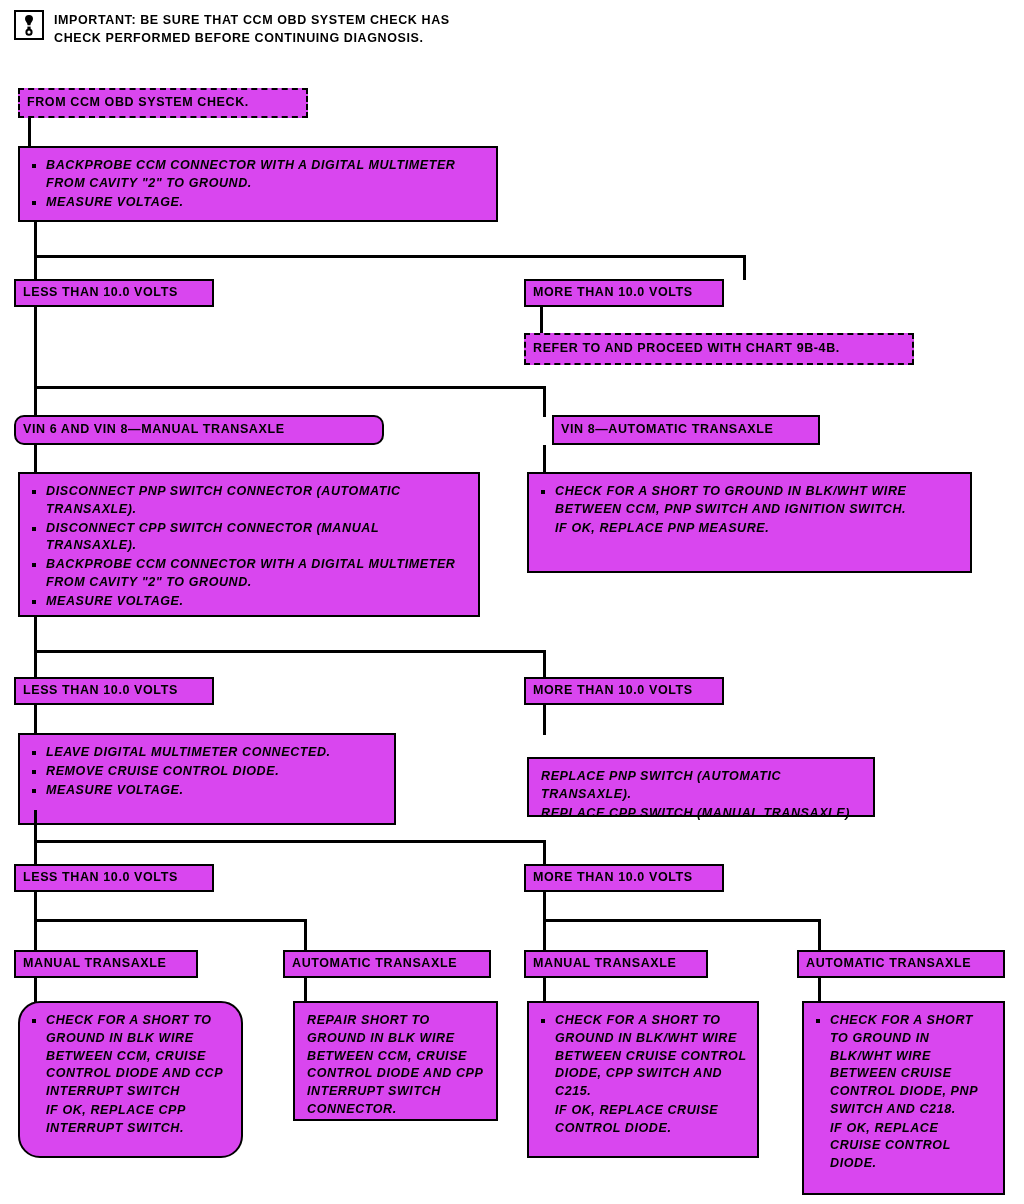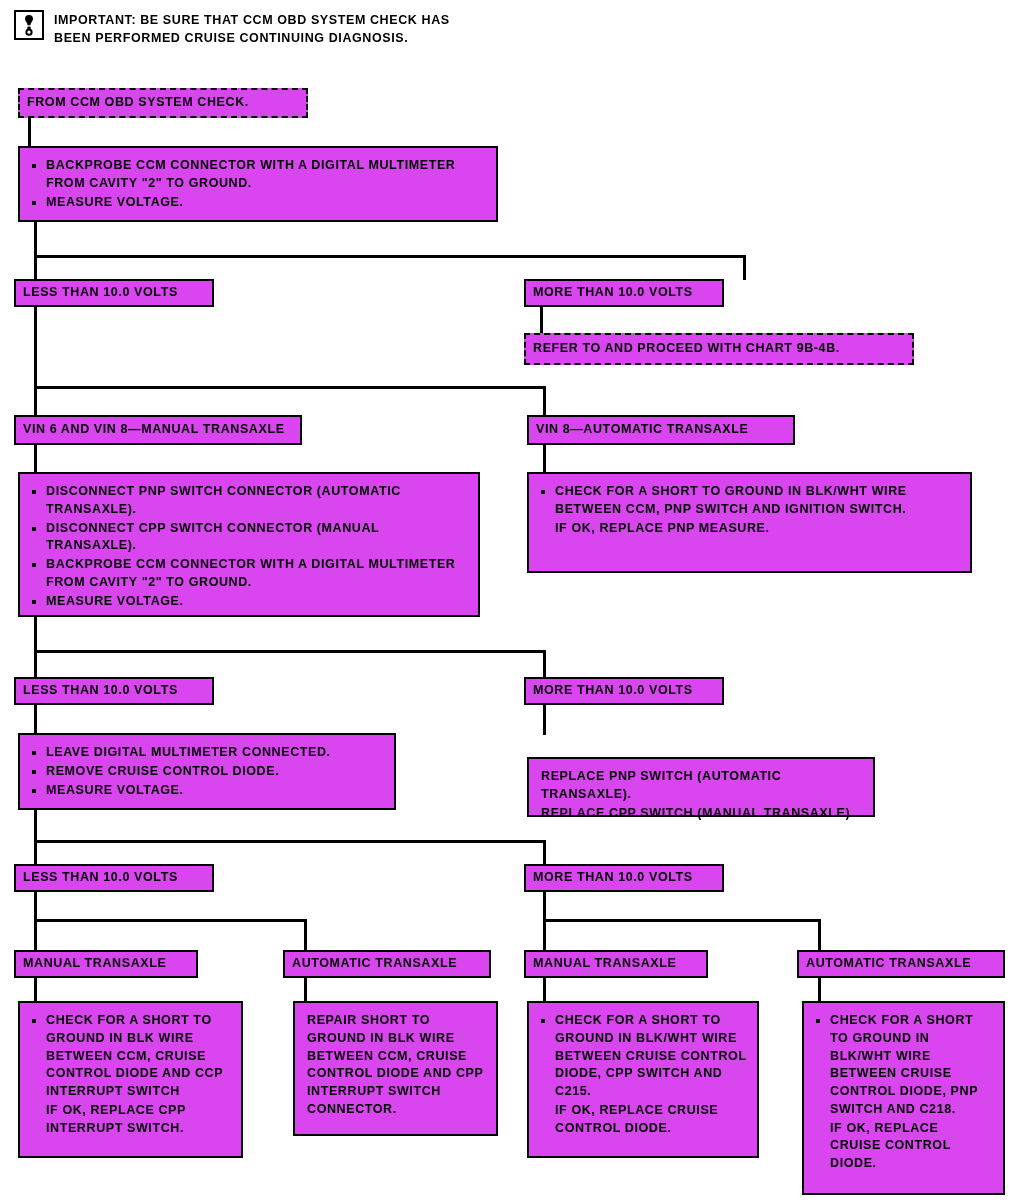--- a/index.html
+++ b/index.html
@@ -43,20 +43,21 @@
   }
   .action-box {
     padding: 9px 10px 8px 10px;
     font-size: 12.5px;
   }
   
   ul.items {
     list-style: none;
     margin: 0;
     padding: 0;
+    font-style: italic;
   }
   ul.items li {
     position: relative;
     padding-left: 16px;
     margin: 0 0 1px 0;
   }
   ul.items li.bullet::before {
     content: "";
     position: absolute;
     left: 2px;
@@ -112,21 +113,21 @@
   <div class="note">
     <div class="note-icon">
       <svg width="26" height="26" viewBox="0 0 26 26">
         <path d="M13 3 a4 4 0 0 1 4 4 c0 2.4 -2.6 3.4 -2.6 6.2 h-2.8 C11.6 10.4 9 9.4 9 7 a4 4 0 0 1 4 -4 z" fill="#000"></path>
         <rect x="11.4" y="14.6" width="3.2" height="2.4" fill="#000"></rect>
         <circle cx="13" cy="20.2" r="2.6" fill="none" stroke="#000" stroke-width="2"></circle>
       </svg>
     </div>
     <div class="note-text">
       <div>IMPORTANT: BE SURE THAT CCM OBD SYSTEM CHECK HAS</div>
-      <div>BEEN PERFORMED CRUISE CONTINUING DIAGNOSIS.</div>
+      <div>CHECK PERFORMED BEFORE CONTINUING DIAGNOSIS.</div>
     </div>
   </div>
 
   <div class="box dashed label-box" style="left:18px; top:88px; width:290px; height:30px;">
     <span>FROM CCM OBD SYSTEM CHECK.</span>
   </div>
 
   <div class="ln v" style="left:28px; top:118px; height:28px;"></div>
 
   <div class="box action-box" style="left:18px; top:146px; width:480px; height:76px;">
@@ -151,24 +152,24 @@
   <div class="ln v" style="left:540px; top:307px; height:27px;"></div>
   <div class="box dashed label-box" style="left:524px; top:333px; width:390px; height:32px;">
     <span>REFER TO AND PROCEED WITH CHART 9B-4B.</span>
   </div>
 
   <div class="ln v" style="left:34px; top:307px; height:81px;"></div>
   <div class="ln h" style="left:34px; top:386px; width:512px;"></div>
   <div class="ln v" style="left:34px; top:386px; height:31px;"></div>
   <div class="ln v" style="left:543px; top:386px; height:31px;"></div>
 
-  <div class="box label-box" style="left:14px; top:415px; width:288px; height:30px;">
+  <div class="box label-box" style="left:14px; top:415px; width:370px; height:30px;border-radius:10px;">
     <span>VIN 6 AND VIN 8—MANUAL TRANSAXLE</span>
   </div>
-  <div class="box label-box" style="left:527px; top:415px; width:268px; height:30px;">
+  <div class="box label-box" style="left:552px; top:415px; width:268px; height:30px;">
     <span>VIN 8—AUTOMATIC TRANSAXLE</span>
   </div>
 
   <div class="ln v" style="left:34px; top:445px; height:28px;"></div>
   <div class="ln v" style="left:543px; top:445px; height:28px;"></div>
 
   <div class="box action-box" style="left:18px; top:472px; width:462px; height:145px;">
     <ul class="items">
       <li class="bullet">DISCONNECT PNP SWITCH CONNECTOR (AUTOMATIC TRANSAXLE).</li>
       <li class="bullet">DISCONNECT CPP SWITCH CONNECTOR (MANUAL TRANSAXLE).</li>
@@ -192,21 +193,21 @@
   <div class="box label-box" style="left:14px; top:677px; width:200px; height:28px;">
     <span>LESS THAN 10.0 VOLTS</span>
   </div>
   <div class="box label-box" style="left:524px; top:677px; width:200px; height:28px;">
     <span>MORE THAN 10.0 VOLTS</span>
   </div>
 
   <div class="ln v" style="left:34px; top:705px; height:30px;"></div>
   <div class="ln v" style="left:543px; top:705px; height:30px;"></div>
 
-  <div class="box action-box" style="left:18px; top:733px; width:378px; height:77px;">
+  <div class="box action-box" style="left:18px; top:733px; width:378px; height:92px;">
     <ul class="items">
       <li class="bullet">LEAVE DIGITAL MULTIMETER CONNECTED.</li>
       <li class="bullet">REMOVE CRUISE CONTROL DIODE.</li>
       <li class="bullet">MEASURE VOLTAGE.</li>
     </ul>
   </div>
 
   <div class="box action-box" style="left:527px; top:733px; width:348px; height:60px;margin-top:24px;">
     <ul class="items plain">
       <li>REPLACE PNP SWITCH (AUTOMATIC TRANSAXLE).</li>
@@ -247,28 +248,28 @@
   </div>
   <div class="box label-box" style="left:797px; top:950px; width:208px; height:28px;">
     <span>AUTOMATIC TRANSAXLE</span>
   </div>
 
   <div class="ln v" style="left:34px; top:978px; height:24px;"></div>
   <div class="ln v" style="left:304px; top:978px; height:24px;"></div>
   <div class="ln v" style="left:543px; top:978px; height:24px;"></div>
   <div class="ln v" style="left:818px; top:978px; height:24px;"></div>
 
-  <div class="box action-box" style="left:18px; top:1001px; width:225px; height:157px;">
+  <div class="box action-box" style="left:18px; top:1001px; width:225px; height:157px;border-radius:22px;">
     <ul class="items">
       <li class="bullet">CHECK FOR A SHORT TO GROUND IN BLK WIRE BETWEEN CCM, CRUISE CONTROL DIODE AND CCP INTERRUPT SWITCH</li>
       <li class="nobullet">IF OK, REPLACE CPP INTERRUPT SWITCH.</li>
     </ul>
   </div>
 
-  <div class="box action-box" style="left:293px; top:1001px; width:205px; height:135px;">
+  <div class="box action-box" style="left:293px; top:1001px; width:205px; height:120px;">
     <ul class="items plain">
       <li>REPAIR SHORT TO GROUND IN BLK WIRE BETWEEN CCM, CRUISE CONTROL DIODE AND CPP INTERRUPT SWITCH CONNECTOR.</li>
     </ul>
   </div>
 
   <div class="box action-box" style="left:527px; top:1001px; width:232px; height:157px;">
     <ul class="items">
       <li class="bullet">CHECK FOR A SHORT TO GROUND IN BLK/WHT WIRE BETWEEN CRUISE CONTROL DIODE, CPP SWITCH AND C215.</li>
       <li class="nobullet">IF OK, REPLACE CRUISE CONTROL DIODE.</li>
     </ul>

